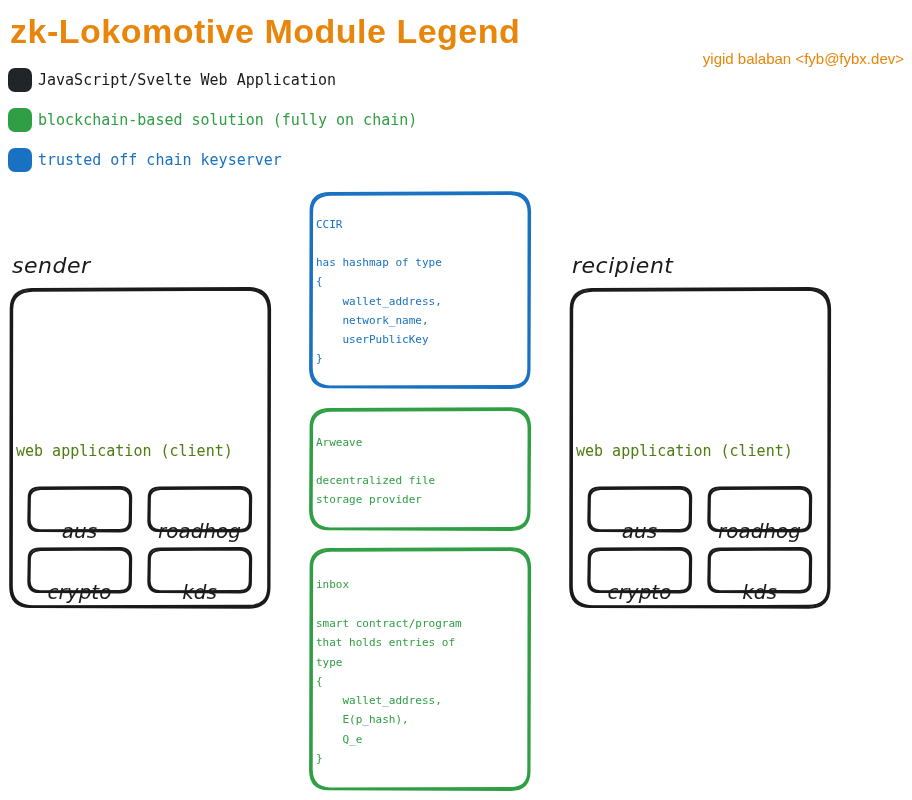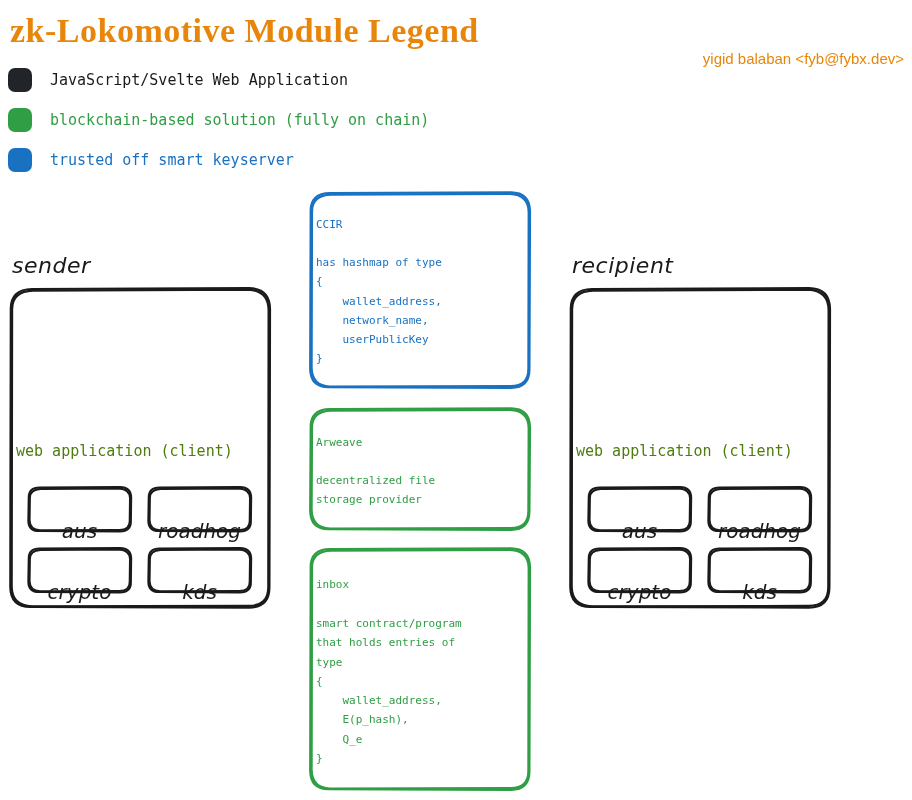--- a/index.html
+++ b/index.html
@@ -19,21 +19,21 @@
     left: 0; top: 0;
     width: 912px;
     height: 800px;
   }
   .abs { position: absolute; }
 
   
   #page-title {
     left: 10px;
     top: 12px;
-    font-family: Liberation Serif, serif;
+    font-family: Liberation Sans, sans-serif;
     font-size: 34px;
     font-weight: 700;
     letter-spacing: 0.5px;
     color: #e8860c;
     white-space: pre;
   }
   #credit-block {
     right: 8px;
     top: 11px;
     text-align: right;
@@ -51,21 +51,21 @@
     display: flex;
     align-items: center;
   }
   .legend-swatch {
     width: 24px;
     height: 24px;
     border-radius: 7px;
     flex: 0 0 auto;
   }
   .legend-label {
-    margin-left: 18px;
+    margin-left: 6px;
     font-family: "DejaVu Sans Mono", monospace;
     font-size: 15px;
     white-space: pre;
   }
 
   
   .group-label {
     font-family: "DejaVu Sans", sans-serif;
     font-size: 22px;
     font-style: italic;
@@ -165,21 +165,21 @@
   <div class="legend-label dark">JavaScript/Svelte Web Application</div>
 </div>
 
 <div class="legend-row" style="top:108px">
   <div class="legend-swatch" style="background:#2f9e44"></div>
   <div class="legend-label green">blockchain-based solution (fully on chain)</div>
 </div>
 
 <div class="legend-row" style="top:148px">
   <div class="legend-swatch" style="background:#1971c2"></div>
-  <div class="legend-label blue">trusted off smart keyserver</div>
+  <div class="legend-label blue">trusted off chain keyserver</div>
 </div>
 
 <div class="abs group-label" style="left:12px; top:253px">sender</div>
 
 <div class="abs client-label" style="left:16px; top:442px">web application (client)</div>
 
 <div class="abs module-label" style="left:28px; top:497px; width:103px">aus</div>
 <div class="abs module-label" style="left:148px; top:497px; width:103px">roadhog</div>
 <div class="abs module-label" style="left:28px; top:558px; width:103px">crypto</div>
 <div class="abs module-label" style="left:148px; top:558px; width:103px">kds</div>

